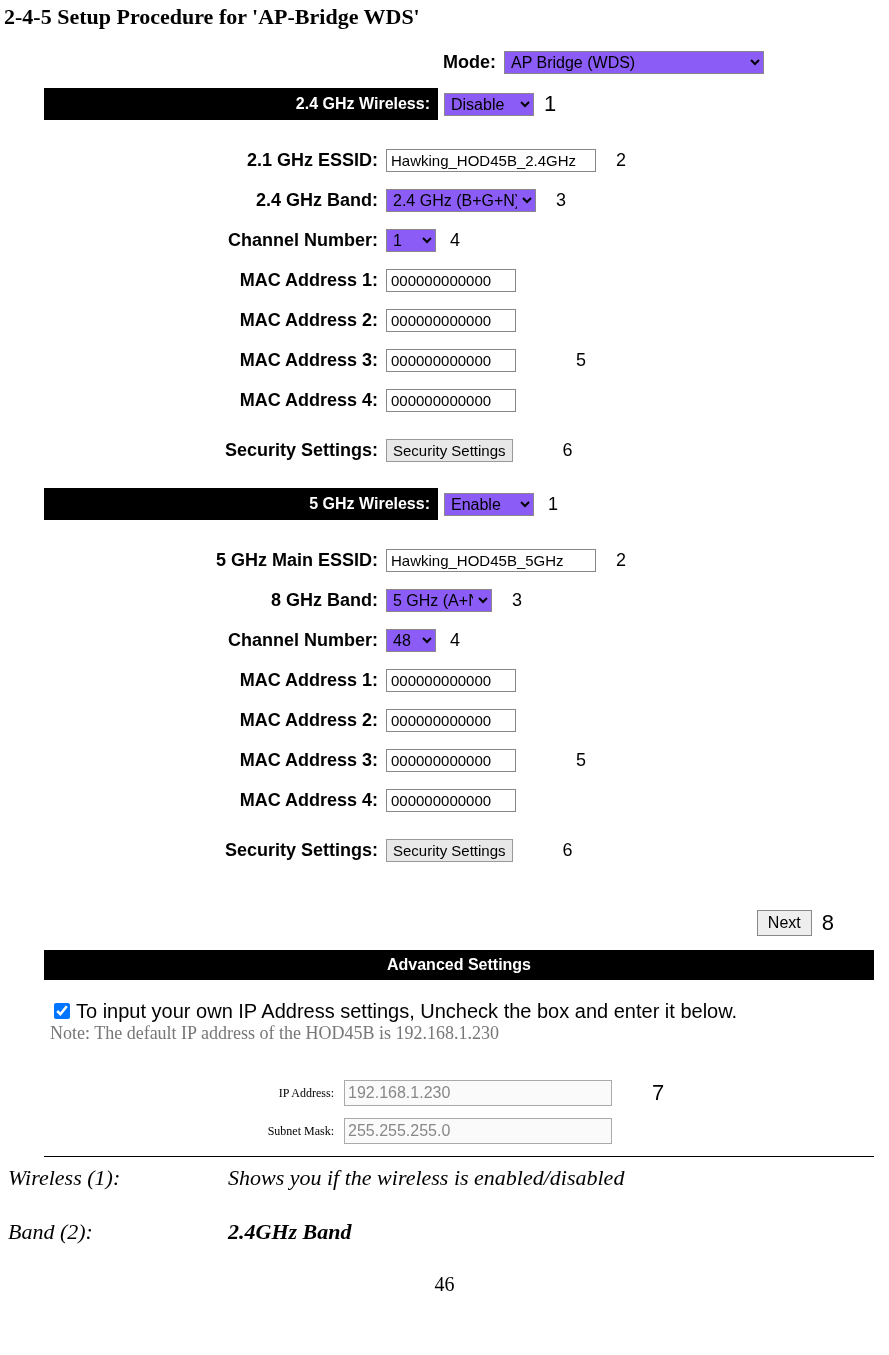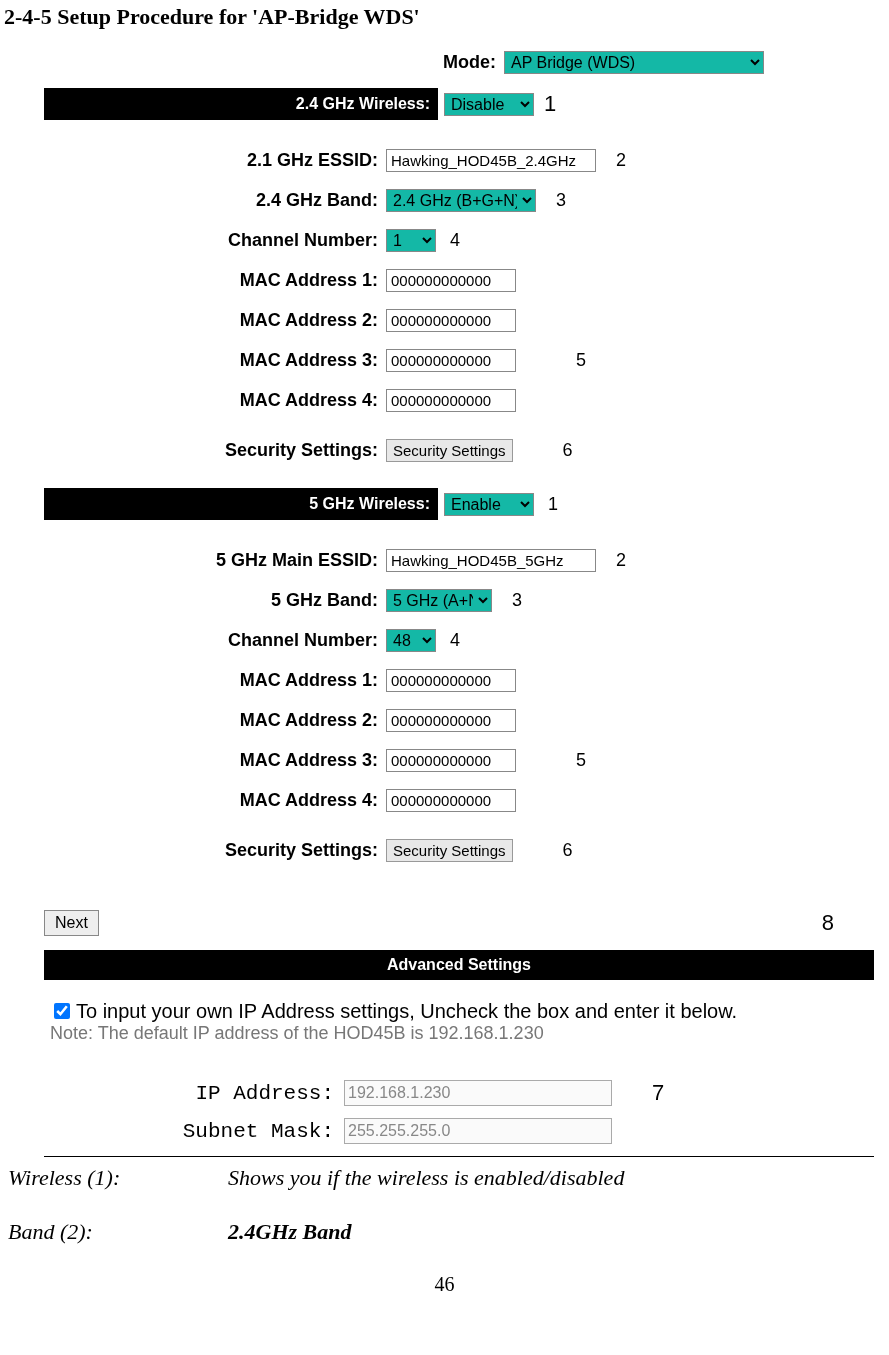--- a/index.html
+++ b/index.html
@@ -53,21 +53,21 @@
     font-size: 18px;
     font-family: Arial, sans-serif;
     box-sizing: border-box;
   }
   .header-row { display:flex; align-items:center; margin-top:6px; }
   .header-row .black-bar { flex:0 0 342px; }
   .header-row .sel-wrap { margin-left:6px; }
   select.native {
     font-family: Arial, sans-serif;
     font-size: 16px;
-    background: #14b8a6;
+    background: #8b5cf6;
     border: 1px solid #888;
     padding: 1px 2px;
   }
   .sel-mode { width: 260px; }
   .sel-small { width: 90px; border:2px solid #000; font-weight:normal;}
   .sel-band { width: 150px; }
   .sel-ch { width: 50px; }
   input.text {
     font-family: Arial, sans-serif;
     font-size: 15px;
@@ -82,30 +82,30 @@
     background: #e8e8e8;
     border: 1px solid #999;
     padding: 2px 6px;
   }
   .annot {
     font-family: Arial, sans-serif;
     font-size: 22px;
     color: #000;
     position: absolute;
   }
-  .next-row { display:flex; justify-content:space-between; padding-right:40px; margin-top:40px; }
+  .next-row { display:flex; justify-content:flex-end; padding-right:40px; margin-top:40px; }
   .next-btn { font-family:Arial,sans-serif; font-size:16px; background:#eee; border:1px solid #888; padding:3px 10px; }
   .adv-bar {
     background:#000; color:#fff; text-align:center; font-weight:bold;
     font-family:Arial,sans-serif; font-size:16px; padding:6px 0; margin-top:14px;
   }
   .adv-text { font-family:Arial,sans-serif; font-size:20px; padding:20px 0 0 6px; display:flex; }
-  .adv-note { font-family:Liberation Sans, sans-serif; font-size:18px; color:#777; padding:0 0 0 6px;}
+  .adv-note { font-family:Liberation Serif, serif; font-size:18px; color:#777; padding:0 0 0 6px;}
   .ip-row { display:flex; align-items:center; height:38px; margin-top:30px;}
-  .ip-label { width:290px; text-align:right; padding-right:10px; font-family:Liberation Mono, monospace; font-size:21px;}
+  .ip-label { width:290px; text-align:right; padding-right:10px; font-family:Liberation Serif, serif; font-size:12px;}
   input.ip { width:260px; font-size:16px; padding:3px; border:1px solid #aaa; color:#888;}
   .footer-defs {
     margin: 8px 4px 0 4px;
     font-family: "Times New Roman", serif;
     font-size: 22px;
   }
   .def-row { display:flex; margin-bottom:28px;}
   .def-term { width:220px; font-style:italic;}
   .def-desc { font-style:italic;}
   .def-desc.bold { font-weight:bold;}
@@ -174,21 +174,21 @@
       <div class="sel-wrap"><select class="native sel-small"><option>Enable</option></select></div>
       <span style="margin-left:14px;">1</span>
     </div>
 
     <div class="row" style="margin-top:20px;">
       <div class="row-label">5 GHz Main ESSID:</div>
       <input class="text" value="Hawking_HOD45B_5GHz" style="">
       <span style="margin-left:20px;">2</span>
     </div>
     <div class="row">
-      <div class="row-label">5 GHz Band:</div>
+      <div class="row-label">8 GHz Band:</div>
       <select class="native sel-band" style="width:106px;"><option>5 GHz (A+N)</option></select>
       <span style="margin-left:20px;">3</span>
     </div>
     <div class="row">
       <div class="row-label">Channel Number:</div>
       <select class="native sel-ch"><option>48</option></select>
       <span style="margin-left:14px;">4</span>
     </div>
     <div class="row">
       <div class="row-label">MAC Address 1:</div>

